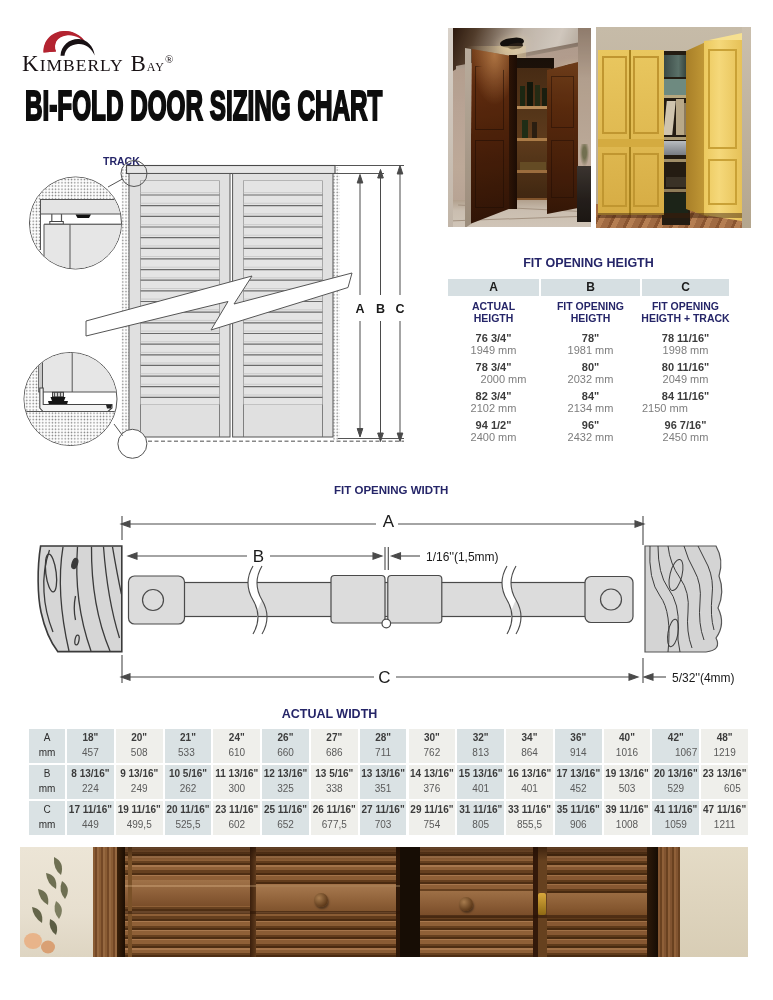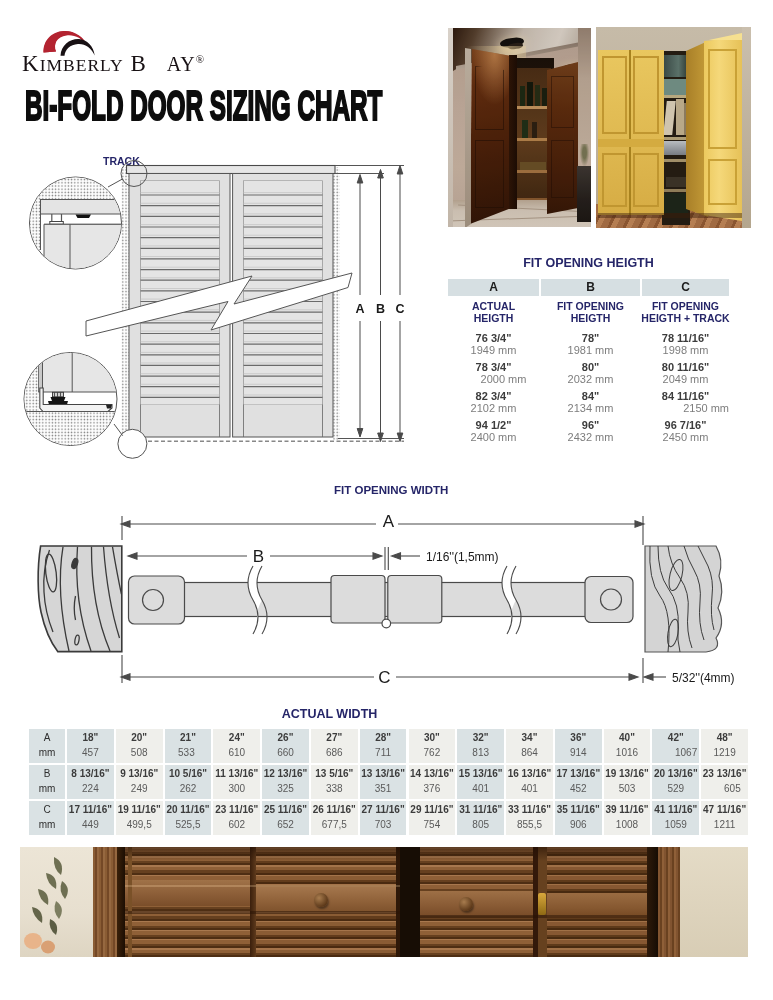--- a/index.html
+++ b/index.html
@@ -12,21 +12,21 @@
 <div class="page">
 
 <div class="abs" style="left:0px;top:0px;width:220px;height:80px;">
 <svg width="220" height="80" viewBox="0 0 220 80">
 <path d="M 43.5 52.6 A 21.5 21.5 0 0 1 76 34.2 L 87 45.5 A 21.5 21.5 0 0 0 76 34.2 A 14 14 0 0 0 56.5 40.5 A 13.8 13.8 0 0 0 56 51.6 Z" fill="#b32330"></path>
 <path d="M 43.5 52.6 C 43 41 51 31.5 64 31 C 75 30.7 84 37 87 45.5 C 82 38 74 34.5 66.5 35.5 C 57 36.8 52.5 44.5 56 51.6 L 43.5 52.6 Z" fill="#b32330"></path>
 <path d="M 60.5 55.7 C 61 45 70 38.5 79 39 C 87 39.5 93.5 46 94.7 55.5 C 91.5 48 85 43.5 78 44 C 70 44.6 65 49.6 64.5 55.7 Z" fill="#181114"></path>
 </svg>
 </div>
 
-<div class="abs" style="left:22px;top:50.5px;width:220px;height:24px;font-family:'Liberation Serif',serif;color:#181114;font-size:23px;white-space:nowrap;"><span style="letter-spacing:1px;">K<span style="font-size:17.5px;">IMBERLY</span> B<span style="font-size:20px;margin-left:20px;">AY</span></span><span style="font-size:11px;vertical-align:8px;">®</span></div>
+<div class="abs" style="left:22px;top:50.5px;width:220px;height:24px;font-family:'Liberation Serif',serif;color:#181114;font-size:23px;white-space:nowrap;"><span style="letter-spacing:1px;">K<span style="font-size:17.5px;">IMBERLY</span> B<span style="font-size:12px;">AY</span></span><span style="font-size:11px;vertical-align:8px;">®</span></div>
 
 <div class="abs" style="left:25px;top:82px;width:640px;height:40px;font-weight:bold;font-size:42px;color:#0d0d0d;-webkit-text-stroke:2.2px #0d0d0d;transform:scaleX(0.578);transform-origin:left top;white-space:nowrap;letter-spacing:0px;">BI-FOLD DOOR SIZING CHART</div>
 
 <svg class="abs" style="left:0;top:140px;" width="430" height="335" viewBox="0 0 430 335">
 <defs>
 <pattern id="dots" width="3.2" height="3.2" patternUnits="userSpaceOnUse">
 <rect width="3.2" height="3.2" fill="#fdfdfd"></rect>
 <circle cx="1.2" cy="1.2" r="0.75" fill="#7a7a7a"></circle>
 </pattern>
 </defs>
@@ -358,21 +358,21 @@
 <div class="abs" style="left:458px;top:373px;width:91px;text-align:center;font-size:11px;color:#7d7d7d;">2000 mm</div>
 <div class="abs" style="left:541px;top:361px;width:99px;text-align:center;font-size:11px;font-weight:bold;color:#3c3c3c;">80"</div>
 <div class="abs" style="left:541px;top:373px;width:99px;text-align:center;font-size:11px;color:#7d7d7d;">2032 mm</div>
 <div class="abs" style="left:642px;top:361px;width:87px;text-align:center;font-size:11px;font-weight:bold;color:#3c3c3c;">80 11/16"</div>
 <div class="abs" style="left:642px;top:373px;width:87px;text-align:center;font-size:11px;color:#7d7d7d;">2049 mm</div>
 <div class="abs" style="left:448px;top:390px;width:91px;text-align:center;font-size:11px;font-weight:bold;color:#3c3c3c;">82 3/4"</div>
 <div class="abs" style="left:448px;top:402px;width:91px;text-align:center;font-size:11px;color:#7d7d7d;">2102 mm</div>
 <div class="abs" style="left:541px;top:390px;width:99px;text-align:center;font-size:11px;font-weight:bold;color:#3c3c3c;">84"</div>
 <div class="abs" style="left:541px;top:402px;width:99px;text-align:center;font-size:11px;color:#7d7d7d;">2134 mm</div>
 <div class="abs" style="left:642px;top:390px;width:87px;text-align:center;font-size:11px;font-weight:bold;color:#3c3c3c;">84 11/16"</div>
-<div class="abs" style="left:642px;top:402px;width:87px;text-align:right;font-size:11px;color:#7d7d7d;">2150 mm</div>
+<div class="abs" style="left:642px;top:402px;width:87px;text-align:left;font-size:11px;color:#7d7d7d;">2150 mm</div>
 <div class="abs" style="left:448px;top:419px;width:91px;text-align:center;font-size:11px;font-weight:bold;color:#3c3c3c;">94 1/2"</div>
 <div class="abs" style="left:448px;top:431px;width:91px;text-align:center;font-size:11px;color:#7d7d7d;">2400 mm</div>
 <div class="abs" style="left:541px;top:419px;width:99px;text-align:center;font-size:11px;font-weight:bold;color:#3c3c3c;">96"</div>
 <div class="abs" style="left:541px;top:431px;width:99px;text-align:center;font-size:11px;color:#7d7d7d;">2432 mm</div>
 <div class="abs" style="left:642px;top:419px;width:87px;text-align:center;font-size:11px;font-weight:bold;color:#3c3c3c;">96 7/16"</div>
 <div class="abs" style="left:642px;top:431px;width:87px;text-align:center;font-size:11px;color:#7d7d7d;">2450 mm</div>
 
 <div class="abs" style="left:334px;top:484px;font-size:11.5px;font-weight:bold;color:#252568;">FIT OPENING WIDTH</div>
 
 <svg class="abs" style="left:0;top:500px;" width="773" height="200" viewBox="0 0 773 200">

